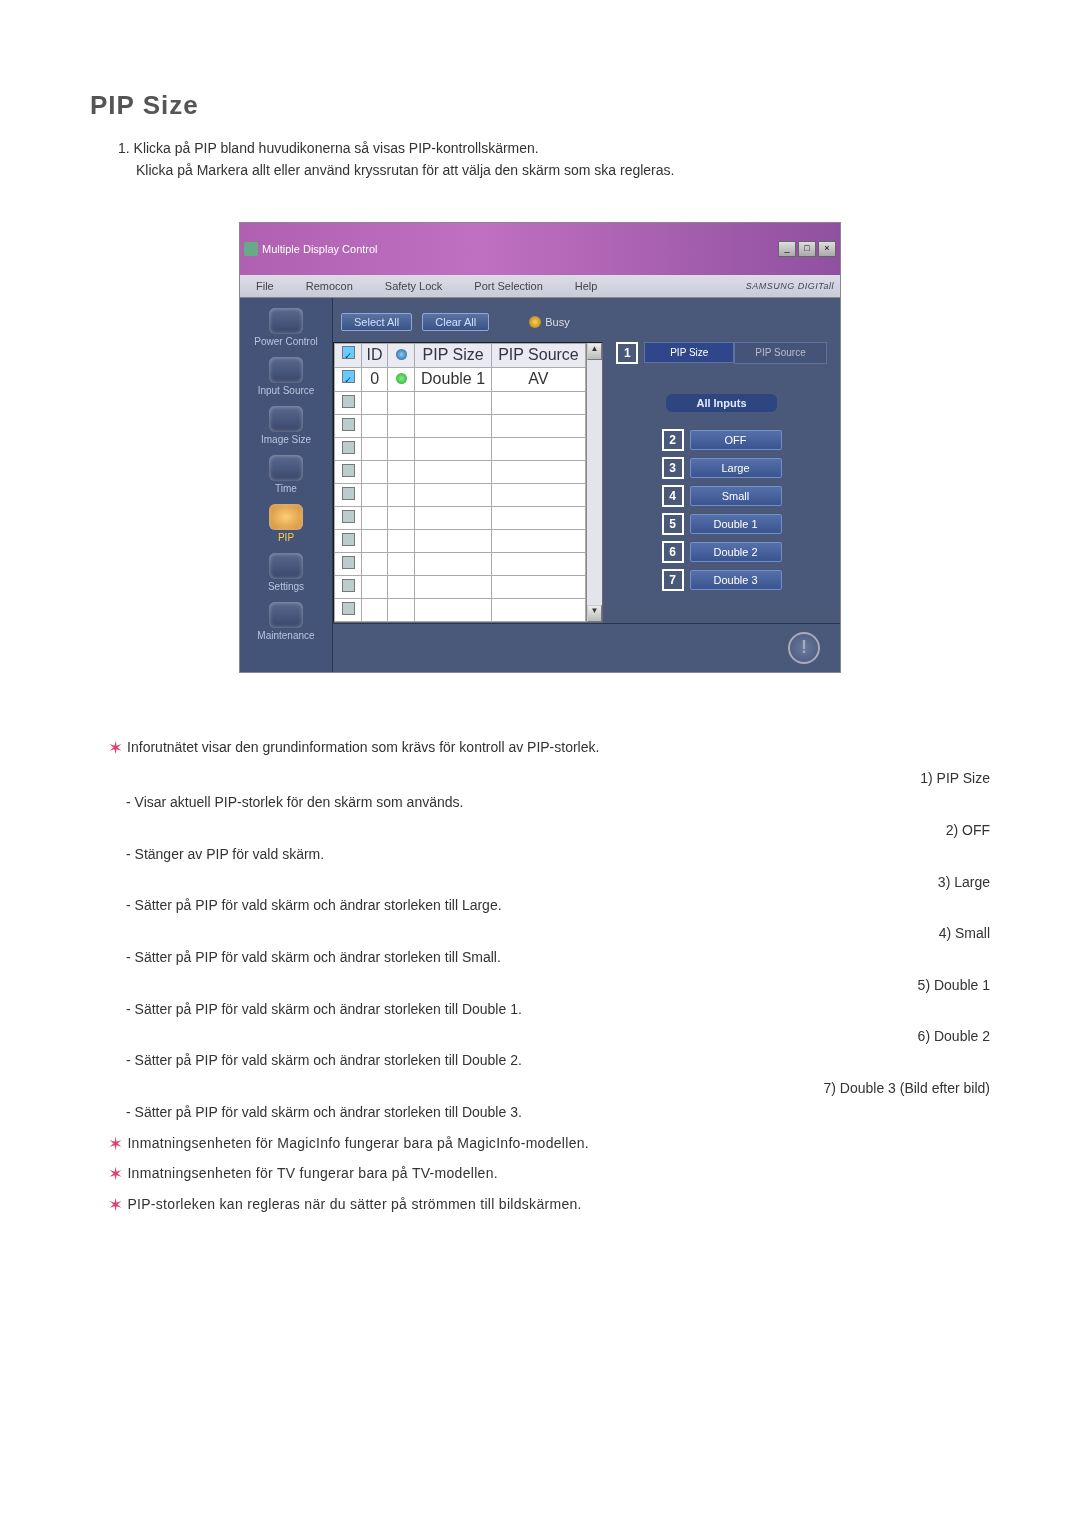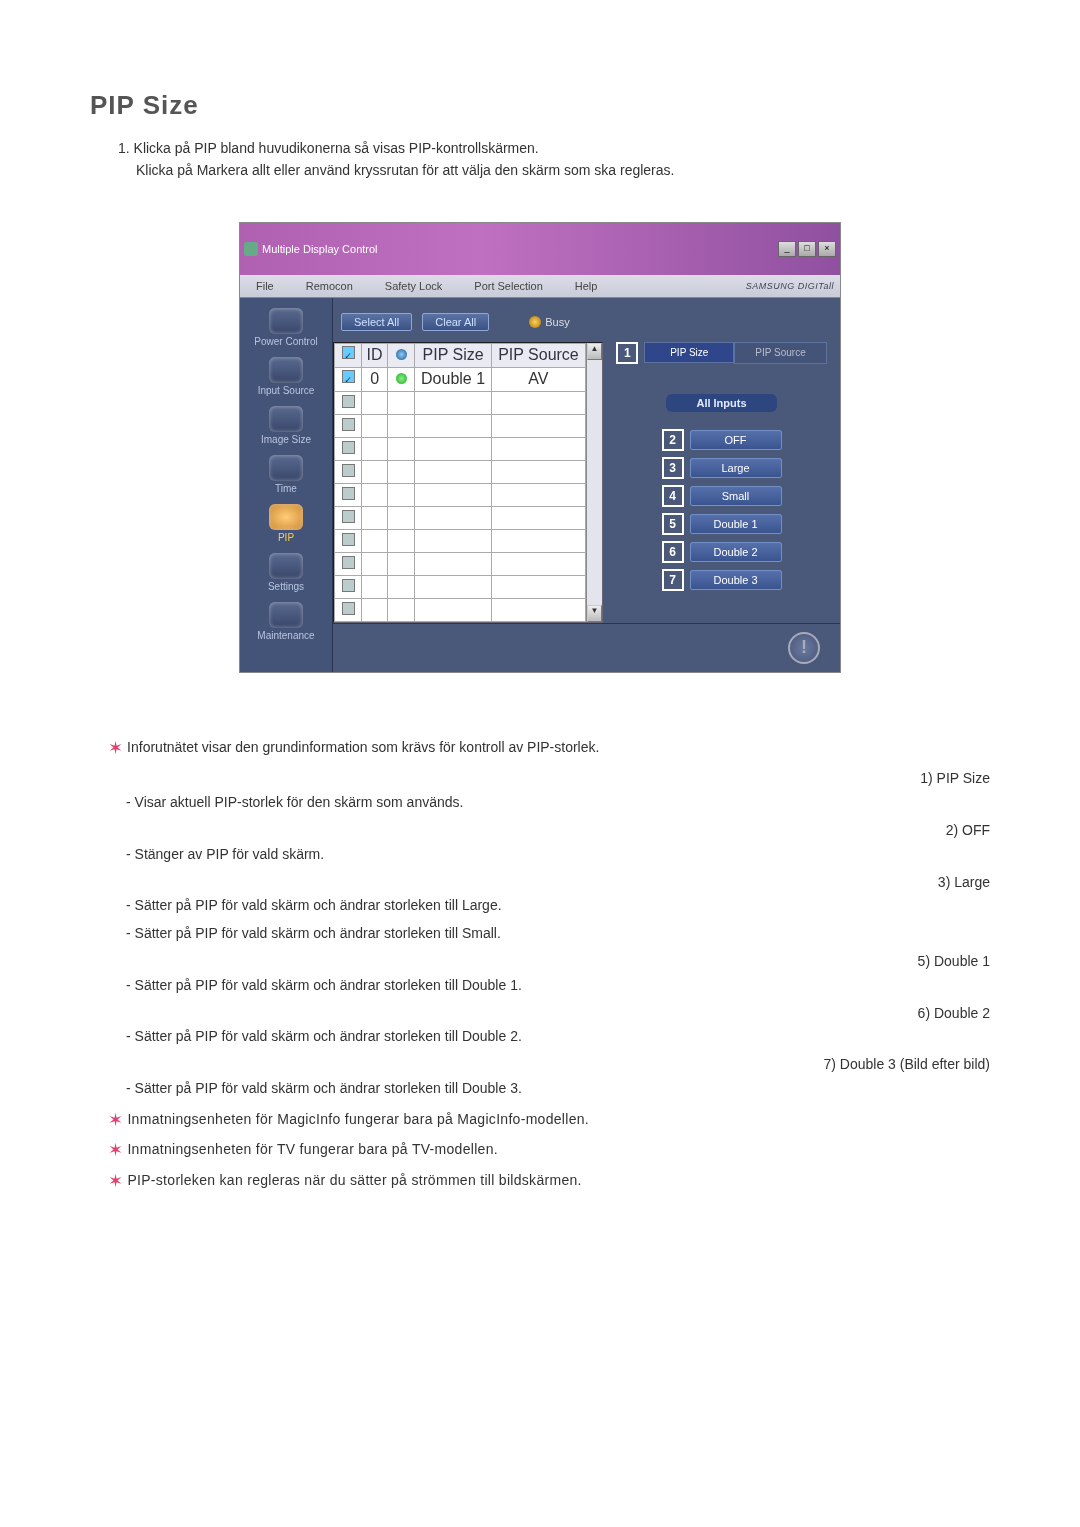--- a/index.html
+++ b/index.html
@@ -448,20 +448,21 @@
     </div>
     <div class="numlist">
       <div class="hdr">2) OFF</div>
       <div class="desc">- Stänger av PIP för vald skärm.</div>
     </div>
     <div class="numlist">
       <div class="hdr">3) Large</div>
       <div class="desc">- Sätter på PIP för vald skärm och ändrar storleken till Large.</div>
     </div>
     <div class="numlist">
+      <div class="hdr">4) Small</div>
       <div class="desc">- Sätter på PIP för vald skärm och ändrar storleken till Small.</div>
     </div>
     <div class="numlist">
       <div class="hdr">5) Double 1</div>
       <div class="desc">- Sätter på PIP för vald skärm och ändrar storleken till Double 1.</div>
     </div>
     <div class="numlist">
       <div class="hdr">6) Double 2</div>
       <div class="desc">- Sätter på PIP för vald skärm och ändrar storleken till Double 2.</div>
     </div>

